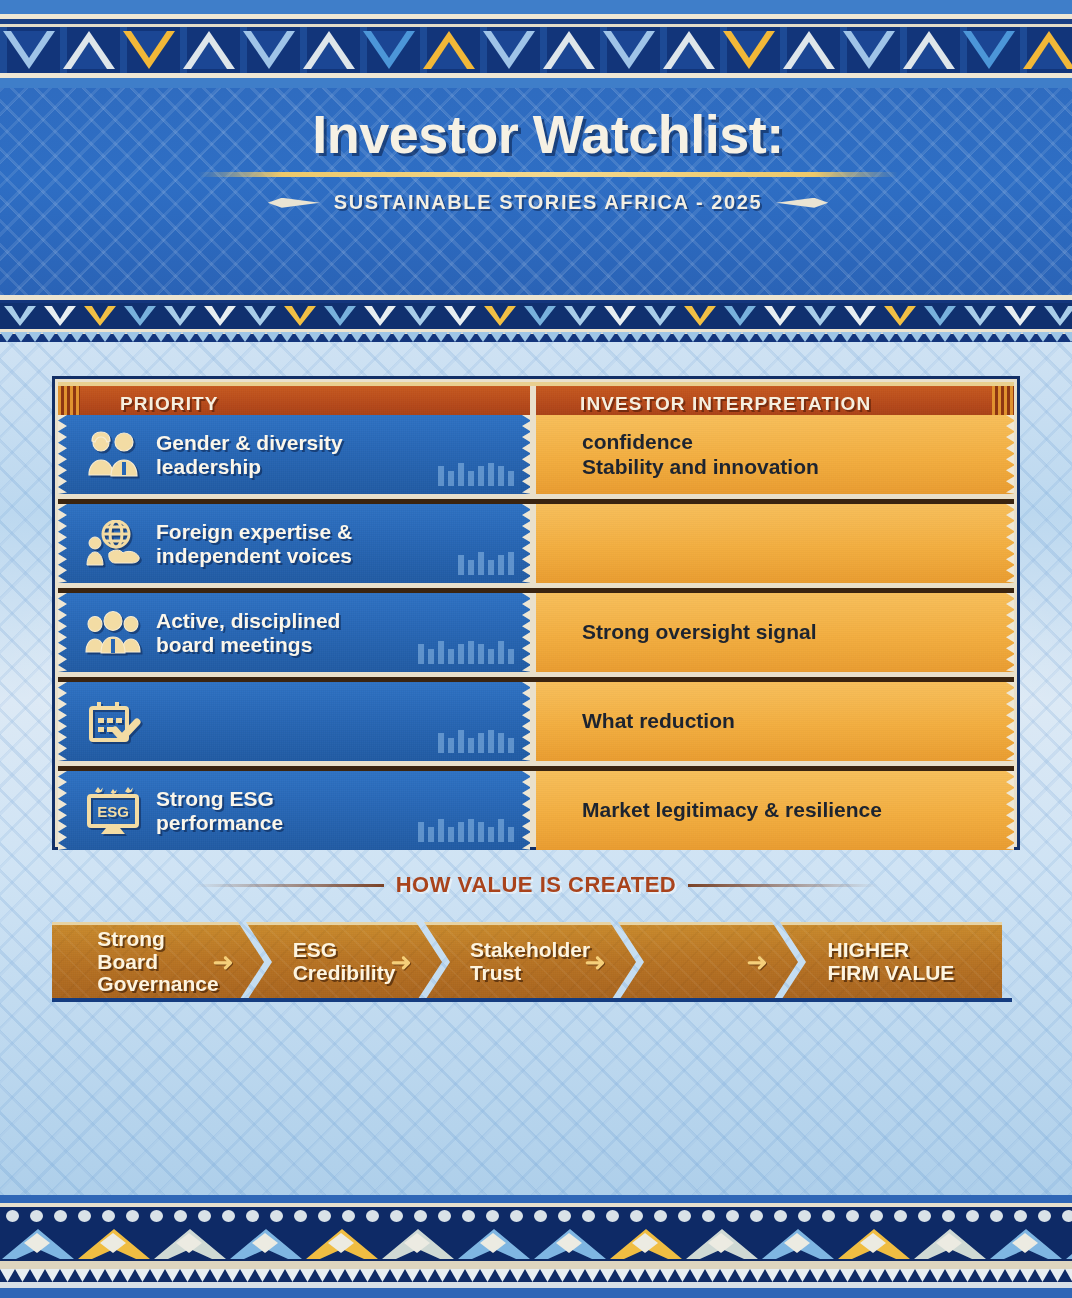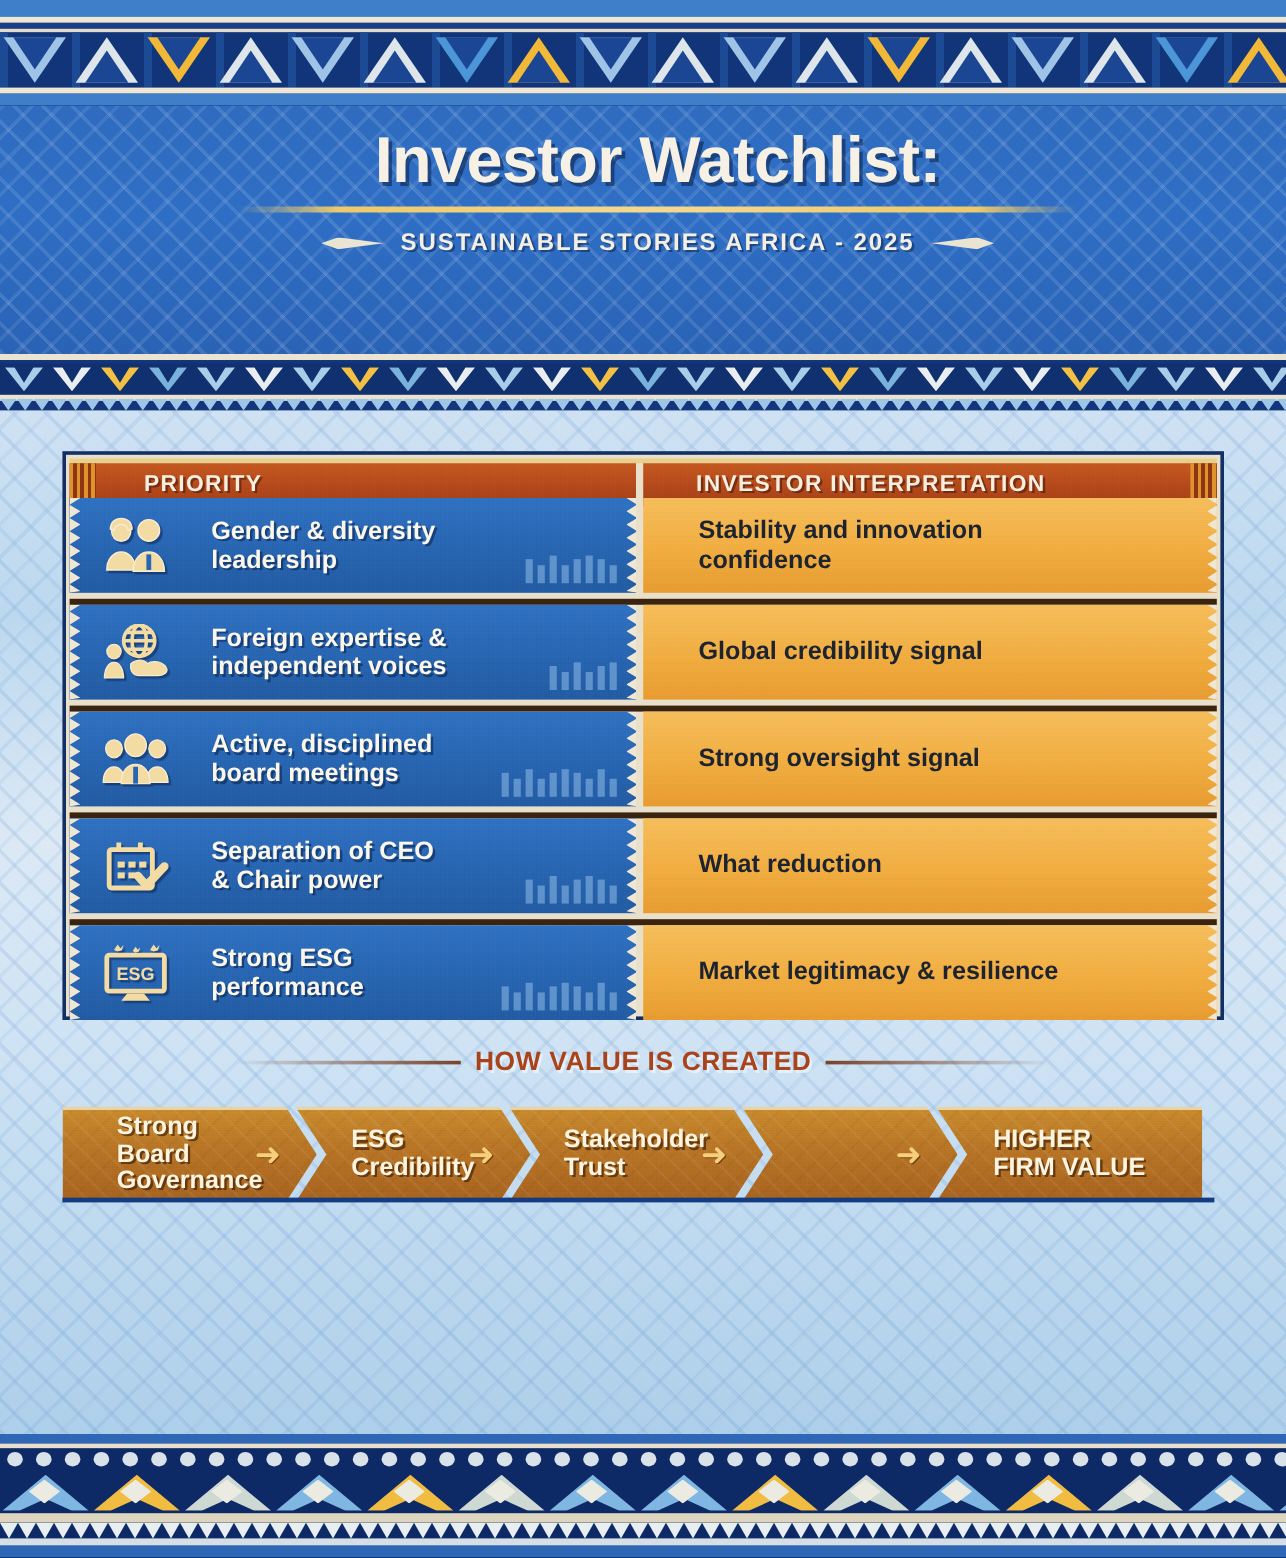--- a/index.html
+++ b/index.html
@@ -127,21 +127,21 @@
              letter-spacing:1.1px; text-shadow:2px 2px 0 rgba(70,22,6,.55); }
   .th-p span { margin-left:62px; }
   .th-i span { margin-left:44px; }
   .th-orn { position:absolute; top:0; width:22px; height:36px;
             background:repeating-linear-gradient(90deg,#e0922f 0 3px,#8e3612 3px 6px); }
   .th-orn.l { left:0; } .th-orn.r { right:0; }
 
   .row { position:relative; display:flex; height:79px; margin-bottom:5px; }
   .cell-p { position:relative; width:472px; margin-right:6px;
             background:linear-gradient(180deg,#2e72c3 0%,#2766b4 50%,#215ba4 100%);
-            display:flex; align-items:center; overflow:hidden;gap:20px; }
+            display:flex; align-items:center; overflow:hidden; }
   .cell-p .grain { opacity:.45; }
   .cell-i { position:relative; width:478px;
             background:linear-gradient(180deg,#f7bf5b 0%,#f2ae40 55%,#e99c30 100%);
             display:flex; align-items:center; overflow:hidden; }
   .cell-i .grain { opacity:.3; }
   .zig-l { position:absolute; left:0; top:0; width:9px; height:79px; z-index:3;
            background:#efe7d4;
            clip-path:polygon(0 0,100% 0,0 7%,100% 14%,0 21%,100% 28%,0 35%,100% 42%,
                              0 49%,100% 56%,0 63%,100% 70%,0 77%,100% 84%,0 91%,100% 98%,0 100%); }
   .zig-r { position:absolute; right:-1px; top:0; width:9px; height:79px; z-index:3;
@@ -436,22 +436,22 @@
               <i></i>
               <i></i>
               <i></i>
               <i></i>
           </div>
           <div class="zig-r"></div>
         </div>
         <div class="cell-i">
           <div class="grain"></div>
           <div class="i-label">
+            <div>confidence</div>
             <div>Stability and innovation</div>
-            <div>confidence</div>
           </div>
           <div class="zig-r"></div>
         </div>
       </div>
       <div class="row-sep"></div>
 
       <div class="row">
         <div class="cell-p">
           <div class="grain"></div>
             <div class="zig-l"></div>
@@ -478,23 +478,20 @@
               <i></i>
               <i></i>
               <i></i>
               <i></i>
               <i></i>
           </div>
           <div class="zig-r"></div>
         </div>
         <div class="cell-i">
           <div class="grain"></div>
-          <div class="i-label">
-            <div>Global credibility signal</div>
-          </div>
           <div class="zig-r"></div>
         </div>
       </div>
       <div class="row-sep"></div>
 
       <div class="row">
         <div class="cell-p">
           <div class="grain"></div>
             <div class="zig-l"></div>
           <div class="icon">
@@ -551,24 +548,20 @@
               <g fill="#f3dca4">
                 <rect x="13" y="20" width="6" height="5"></rect>
                 <rect x="22" y="20" width="6" height="5"></rect>
                 <rect x="31" y="20" width="6" height="5"></rect>
                 <rect x="13" y="29" width="6" height="5"></rect>
                 <rect x="22" y="29" width="6" height="5"></rect>
               </g>
               <path d="M30 32l7 8 15-16" fill="none" stroke="#f3dca4" stroke-width="7" stroke-linecap="round" stroke-linejoin="round"></path>
             </svg>
           </div>
-          <div class="p-label">
-            <div>Separation of CEO</div>
-            <div>&amp; Chair power</div>
-          </div>
           <div class="bars">
             <i></i>
               <i></i>
               <i></i>
               <i></i>
               <i></i>
               <i></i>
               <i></i>
               <i></i>
           </div>

